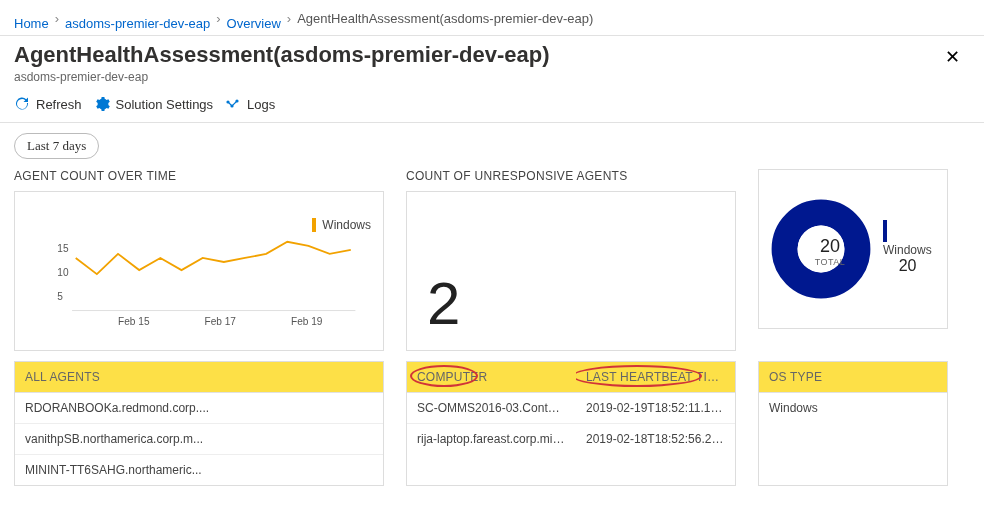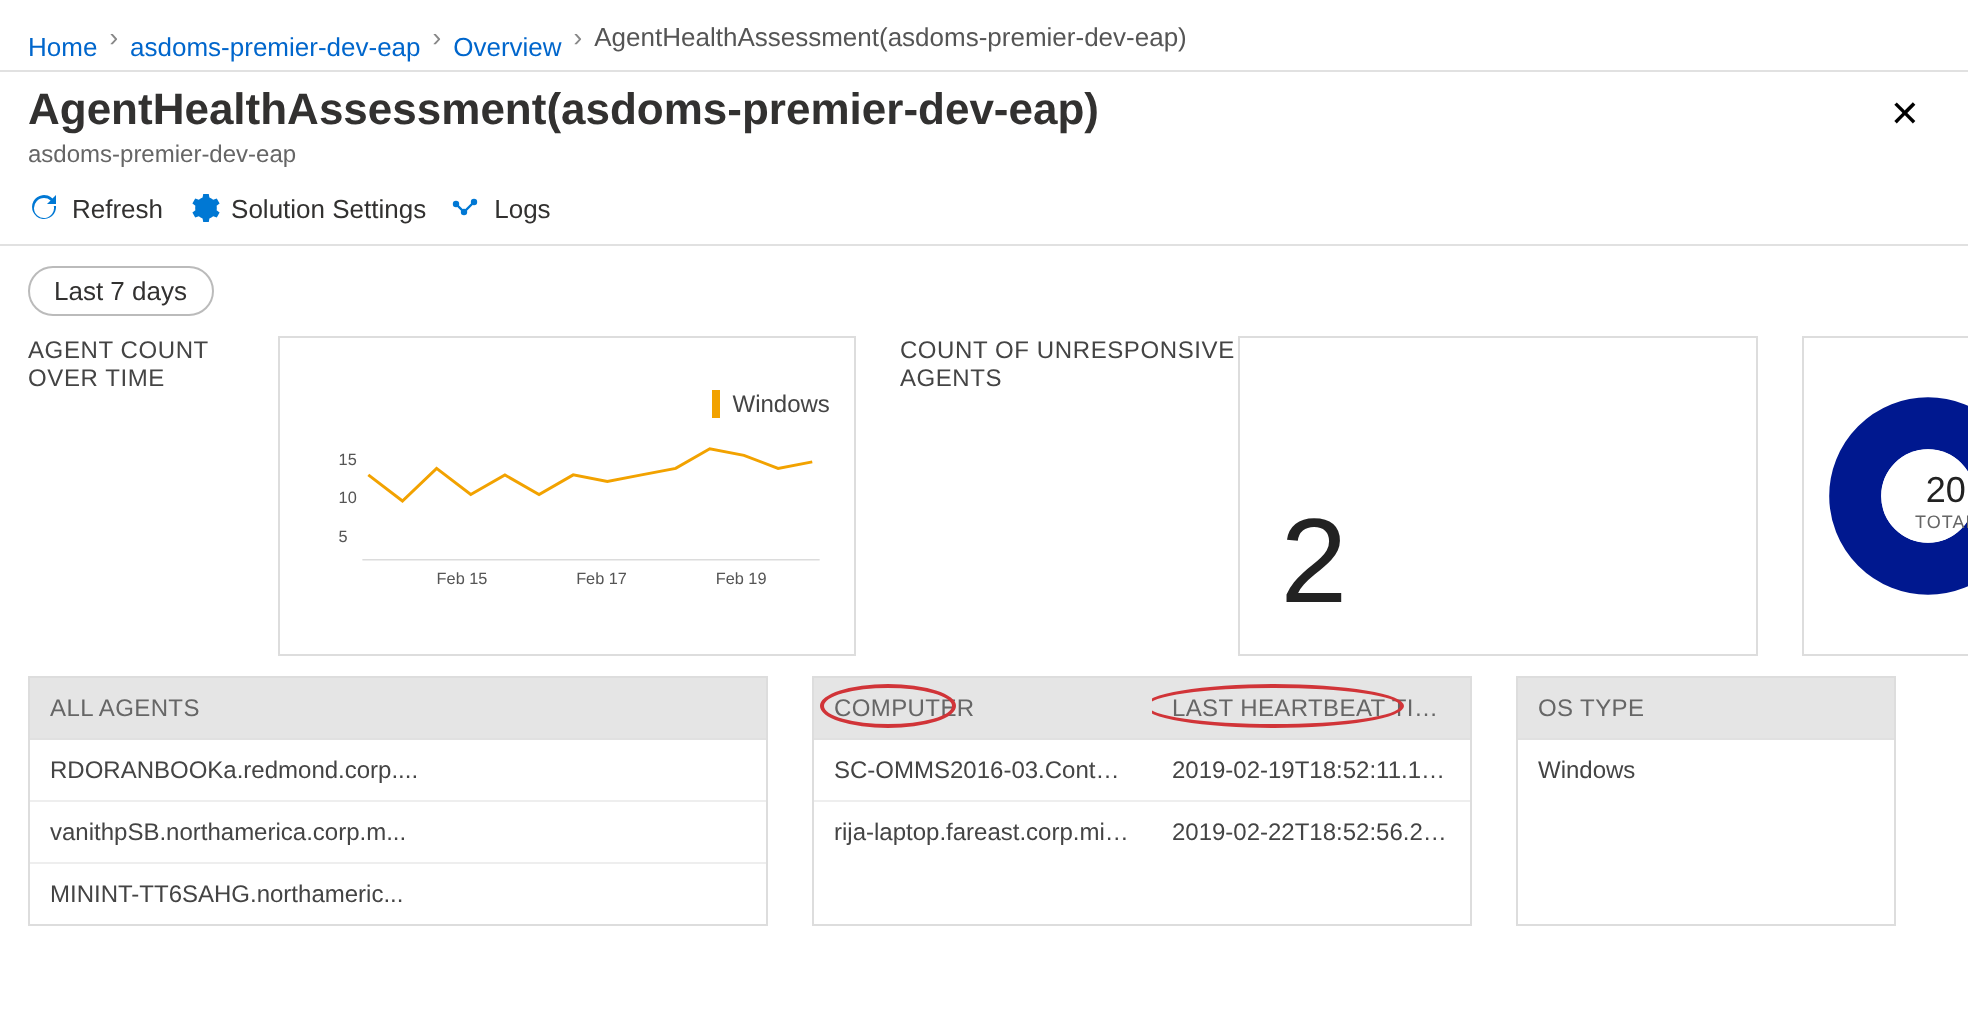--- a/index.html
+++ b/index.html
@@ -12,25 +12,25 @@
 
   .header-row { display: flex; justify-content: space-between; align-items: flex-start; padding: 6px 14px 4px; }
   .page-title { font-size: 22px; font-weight: 600; }
   .page-subtitle { font-size: 12px; color: #666; margin-top: 2px; }
   .close-x { font-size: 18px; color: #000; cursor: pointer; padding: 4px 6px; margin-right: 4px; }
 
   .toolbar { display: flex; align-items: center; gap: 12px; padding: 8px 14px 10px; border-bottom: 1px solid #e1e1e1; }
   .tool { display: flex; align-items: center; gap: 6px; cursor: pointer; color: #323130; }
   .iconbox { width: 16px; height: 16px; display: inline-flex; align-items: center; justify-content: center; }
 
-  .filter-bar { padding: 10px 14px; }
+  .filter-bar { padding: 10px 14px; font-family: Liberation Serif, serif; }
   .pill { display: inline-block; border: 1px solid #bbb; border-radius: 16px; padding: 4px 12px; font-size: 13px; cursor: pointer; background: #fff; }
 
   .cards { display: flex; gap: 22px; padding: 0 14px 10px; align-items: stretch; }
-  .card { display: flex; }
+  .card { display: flex; flex-direction: column; }
   .card-title { font-size: 12px; font-weight: 400; color: #444; letter-spacing: 0.3px; margin-bottom: 8px; }
   .card-box { border: 1px solid #ddd; background: #fff; padding: 10px; }
 
   
   .chart-box { width: 370px; height: 160px; position: relative; }
   .legend { position: absolute; top: 26px; right: 12px; display: flex; align-items: center; gap: 6px; font-size: 12px; color: #444; }
   .legend .swatch { width: 4px; height: 14px; background: #f2a200; display: inline-block; }
   .chart-svg { width: 100%; height: 100%; }
   .ytick { font-size: 11px; fill: #555; }
   .xtick { font-size: 11px; fill: #555; }
@@ -46,21 +46,21 @@
   .donut-center .n { font-size: 18px; font-weight: 400; color: #222; }
   .donut-center .t { font-size: 9px; color: #666; letter-spacing: 0.5px; }
   .donut-legend { margin-left: 10px; }
   .donut-legend .swatch2 { display: inline-block; vertical-align: middle; width: 4px; height: 22px; background: #00188f; margin-right: 6px; }
   .donut-legend .lbl { font-size: 12px; color: #444; }
   .donut-legend .val { font-size: 16px; font-weight: 400; color: #222; margin-left: 2px; }
 
   
   .tables { display: flex; gap: 22px; padding: 0 14px; }
   .tablecard { border: 1px solid #ddd; }
-  .th-row { display: flex; background: #e5e5e5; border-bottom: 1px solid #e1e1e1; }
+  .th-row { display: flex; background: #fde047; border-bottom: 1px solid #e1e1e1; }
   .th, .td { padding: 8px 10px; font-size: 12px; overflow: hidden; white-space: nowrap; text-overflow: ellipsis; color: #444; }
   .th { color: #666; letter-spacing: 0.2px; position: relative; }
   .tr-row { display: flex; border-bottom: 1px solid #eee; }
   .tr-row:last-child { border-bottom: none; }
 
   .t1 { width: 370px; }
   .t1 .c1 { width: 370px; }
 
   .t2 { width: 330px; }
   .t2 .c1 { width: 170px; }
@@ -211,21 +211,21 @@
         <span>LAST HEARTBEAT TIME</span>
         <span class="circle-anno" style="left:-4px;top:3px;width:130px;height:22px;"></span>
       </div>
     </div>
     <div class="tr-row">
       <div class="td c1">SC-OMMS2016-03.Contoso.Lo...</div>
       <div class="td c2">2019-02-19T18:52:11.133Z</div>
     </div>
     <div class="tr-row">
       <div class="td c1">rija-laptop.fareast.corp.microso...</div>
-      <div class="td c2">2019-02-22T18:52:56.28Z</div>
+      <div class="td c2">2019-02-18T18:52:56.28Z</div>
     </div>
   </div>
 
   <div class="tablecard t3">
     <div class="th-row">
         <div class="th c1">OS TYPE</div>
       </div>
     <div class="tr-row">
         <div class="td c1">Windows</div>
       </div>

